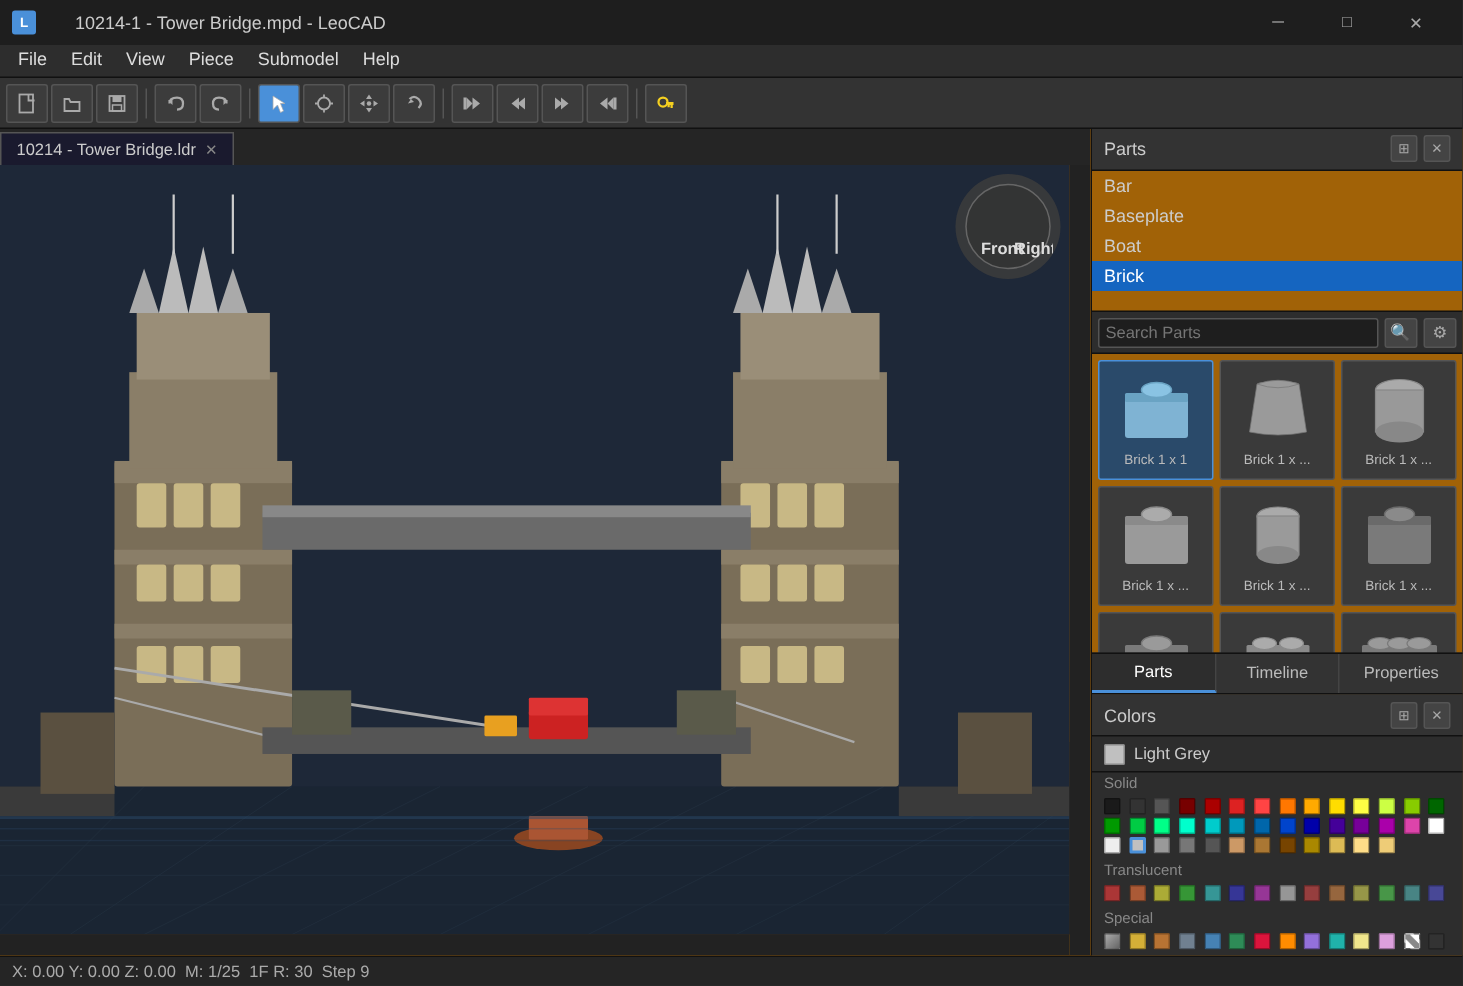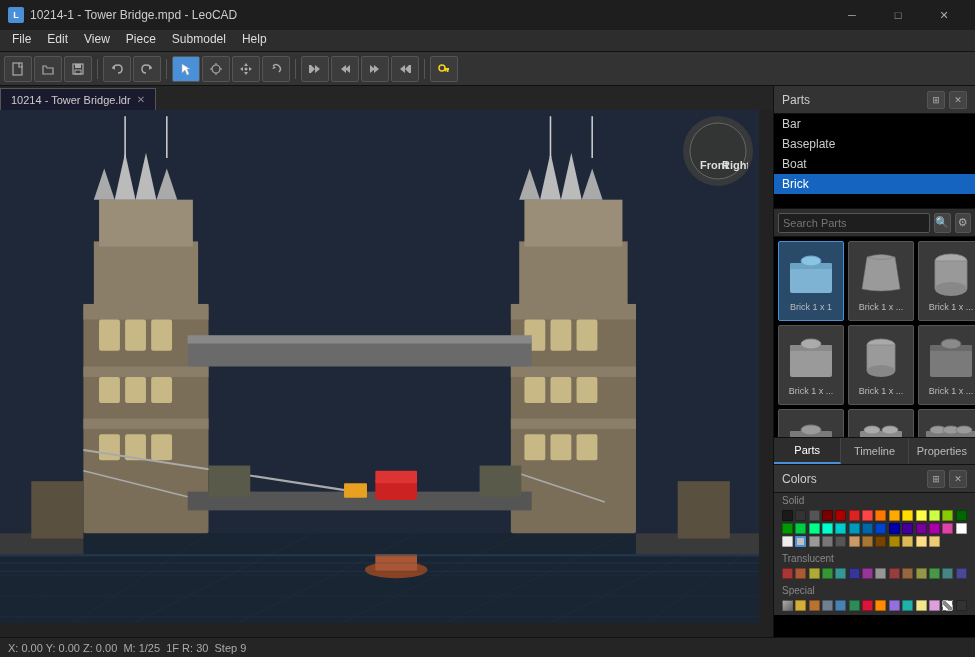--- a/index.html
+++ b/index.html
@@ -10,21 +10,21 @@
       height: 30px;
       background: #1e1e1e;
       display: flex;
       align-items: center;
       padding: 0 8px;
       font-size: 12px;
       color: #ccc;
       user-select: none;
     }
     #titlebar .app-icon { width: 16px; height: 16px; margin-right: 6px; background: #4a90d9; border-radius: 2px; display: flex; align-items: center; justify-content: center; font-size: 9px; color: white; font-weight: bold; }
-    #titlebar .title { flex: 1; }
+    #titlebar .title { flex: 1; margin-left: 20px; }
     #titlebar .win-controls { display: flex; gap: 0; }
     #titlebar .win-btn { width: 46px; height: 30px; display: flex; align-items: center; justify-content: center; cursor: pointer; font-size: 11px; color: #aaa; }
 
     
     #menubar {
       height: 22px;
       background: #2d2d2d;
       display: flex;
       align-items: flex-start;
       border-bottom: 1px solid #111;
@@ -108,22 +108,22 @@
       width: 70px; height: 70px;
       border-radius: 50%;
       background: rgba(60,60,60,0.85);
       display: flex; align-items: center; justify-content: center;
       z-index: 5;
     }
     .gizmo-inner { position: relative; width: 60px; height: 60px; }
 
     
     #rightpanel {
-      width: 202px;
-      background: #000000;
+      width: 248px;
+      background: #a16207;
       display: flex;
       flex-direction: column;
       border-left: 1px solid #111;
     }
 
     
     .panel-header {
       height: 28px;
       background: #333;
       display: flex;
@@ -734,20 +734,24 @@
 
     <div id="colors-panel">
       <div id="colors-header">
         <span class="colors-title">Colors</span>
         <div class="colors-icons">
           <div class="panel-icon-btn">⊞</div>
           <div class="panel-icon-btn">✕</div>
         </div>
       </div>
 
+      <div id="selected-color">
+        <div class="color-swatch" style="background:#c0c0c0;"></div>
+        <span class="color-name">Light Grey</span>
+      </div>
 
       <div class="color-section-label">Solid</div>
       <div class="color-grid">
         <div class="color-dot" style="background:#1a1a1a;"></div>
         <div class="color-dot" style="background:#333;"></div>
         <div class="color-dot" style="background:#555;"></div>
         <div class="color-dot" style="background:#770000;"></div>
         <div class="color-dot" style="background:#aa0000;"></div>
         <div class="color-dot" style="background:#dd2222;"></div>
         <div class="color-dot" style="background:#ff4444;"></div>

